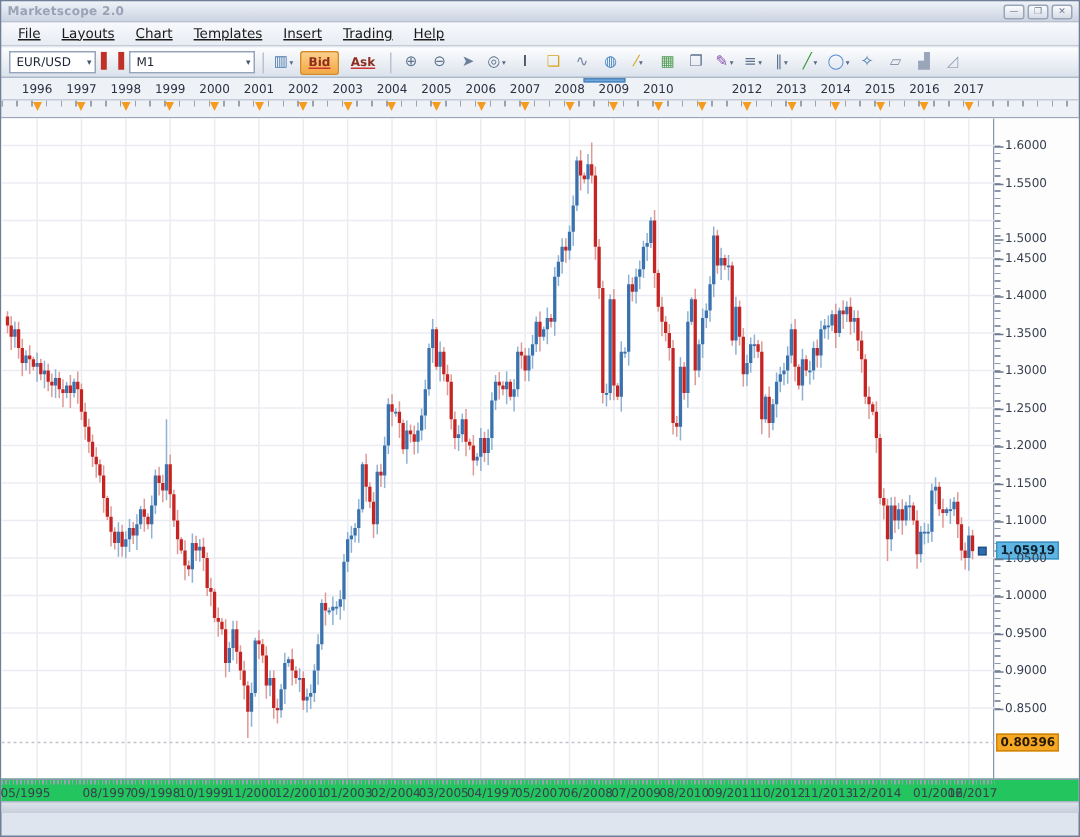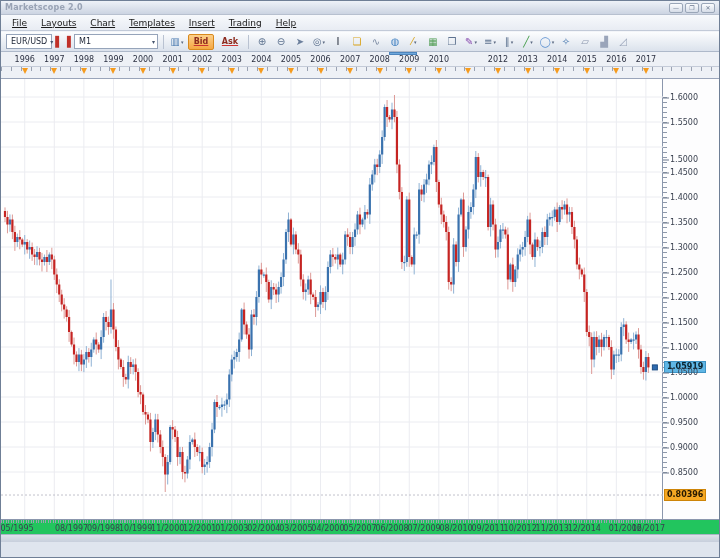--- a/index.html
+++ b/index.html
@@ -31,21 +31,21 @@
   .tabbar-right { position:absolute; right:3px; top:3px; display:flex; gap:2px; }
   .mini-btn { width:13px; height:11px; border:1px solid #a7b2c3; border-radius:2px;
               background:linear-gradient(#f6f8fb,#dde3ec); font-size:6px; color:#7b879c; text-align:center; line-height:9px; }
 
   
   .toolbar { height:21px; background:linear-gradient(#fcfdfe,#dbe2ec); border-top:1px solid #f3f5f9;
              border-bottom:1px solid #aeb9ca; display:flex; align-items:center; padding:0 5px; gap:3px; }
   .dd { height:15px; background:#fff; border:1px solid #96a4ba; display:flex; align-items:center;
         font-size:8px; color:#1c2435; padding:0 2px 0 4px; }
   .dd .caret { margin-left:auto; font-size:6px; color:#47566e; padding-left:3px; }
-  .dd.symbol { width:46px; }
+  .dd.symbol { width:58px; }
   .dd.period { width:84px; }
   .tb-ico { width:16px; height:16px; display:flex; align-items:center; justify-content:center;
             font-size:10px; color:#5e7390; border-radius:2px; }
   .tb-ico.small-caret::after { content:"▾"; font-size:5px; color:#5c6a82; margin-left:1px; }
   .bidask { height:16px; display:flex; align-items:center; justify-content:center; width:26px;
             font-size:8px; font-weight:bold; color:#8d2b1e; text-decoration:underline;
             -webkit-text-decoration-color:#c33; text-decoration-color:#c33; border-radius:2px; }
   .bidask.active { background:linear-gradient(#fcd08a,#f5a843); border:1px solid #d8891d; }
   .sep { width:1px; height:14px; background:#b9c2d1; margin:0 2px; }
 
@@ -799,21 +799,21 @@
     <div class="da-ruler"></div>
   <div class="d-label" style="left: 16px;">05/1995</div>
       <div class="d-label" style="left: 70.555px;">08/1997</div>
       <div class="d-label" style="left: 102.6px;">09/1998</div>
       <div class="d-label" style="left: 134.645px;">10/1999</div>
       <div class="d-label" style="left: 166.69px;">11/2000</div>
       <div class="d-label" style="left: 198.735px;">12/2001</div>
       <div class="d-label" style="left: 230.78px;">01/2003</div>
       <div class="d-label" style="left: 262.825px;">02/2004</div>
       <div class="d-label" style="left: 294.87px;">03/2005</div>
-      <div class="d-label" style="left: 326.915px;">04/2000</div>
+      <div class="d-label" style="left: 326.915px;">04/1997</div>
       <div class="d-label" style="left: 358.96px;">05/2007</div>
       <div class="d-label" style="left: 391.005px;">06/2008</div>
       <div class="d-label" style="left: 423.05px;">07/2009</div>
       <div class="d-label" style="left: 455.095px;">08/2010</div>
       <div class="d-label" style="left: 487.14px;">09/2011</div>
       <div class="d-label" style="left: 519.185px;">10/2012</div>
       <div class="d-label" style="left: 551.23px;">11/2013</div>
       <div class="d-label" style="left: 583.275px;">12/2014</div>
       <div class="d-label" style="left: 615.32px; padding-left: 18px;">01/2016</div>
       <div class="d-label" style="left: 647.365px;">02/2017</div>

